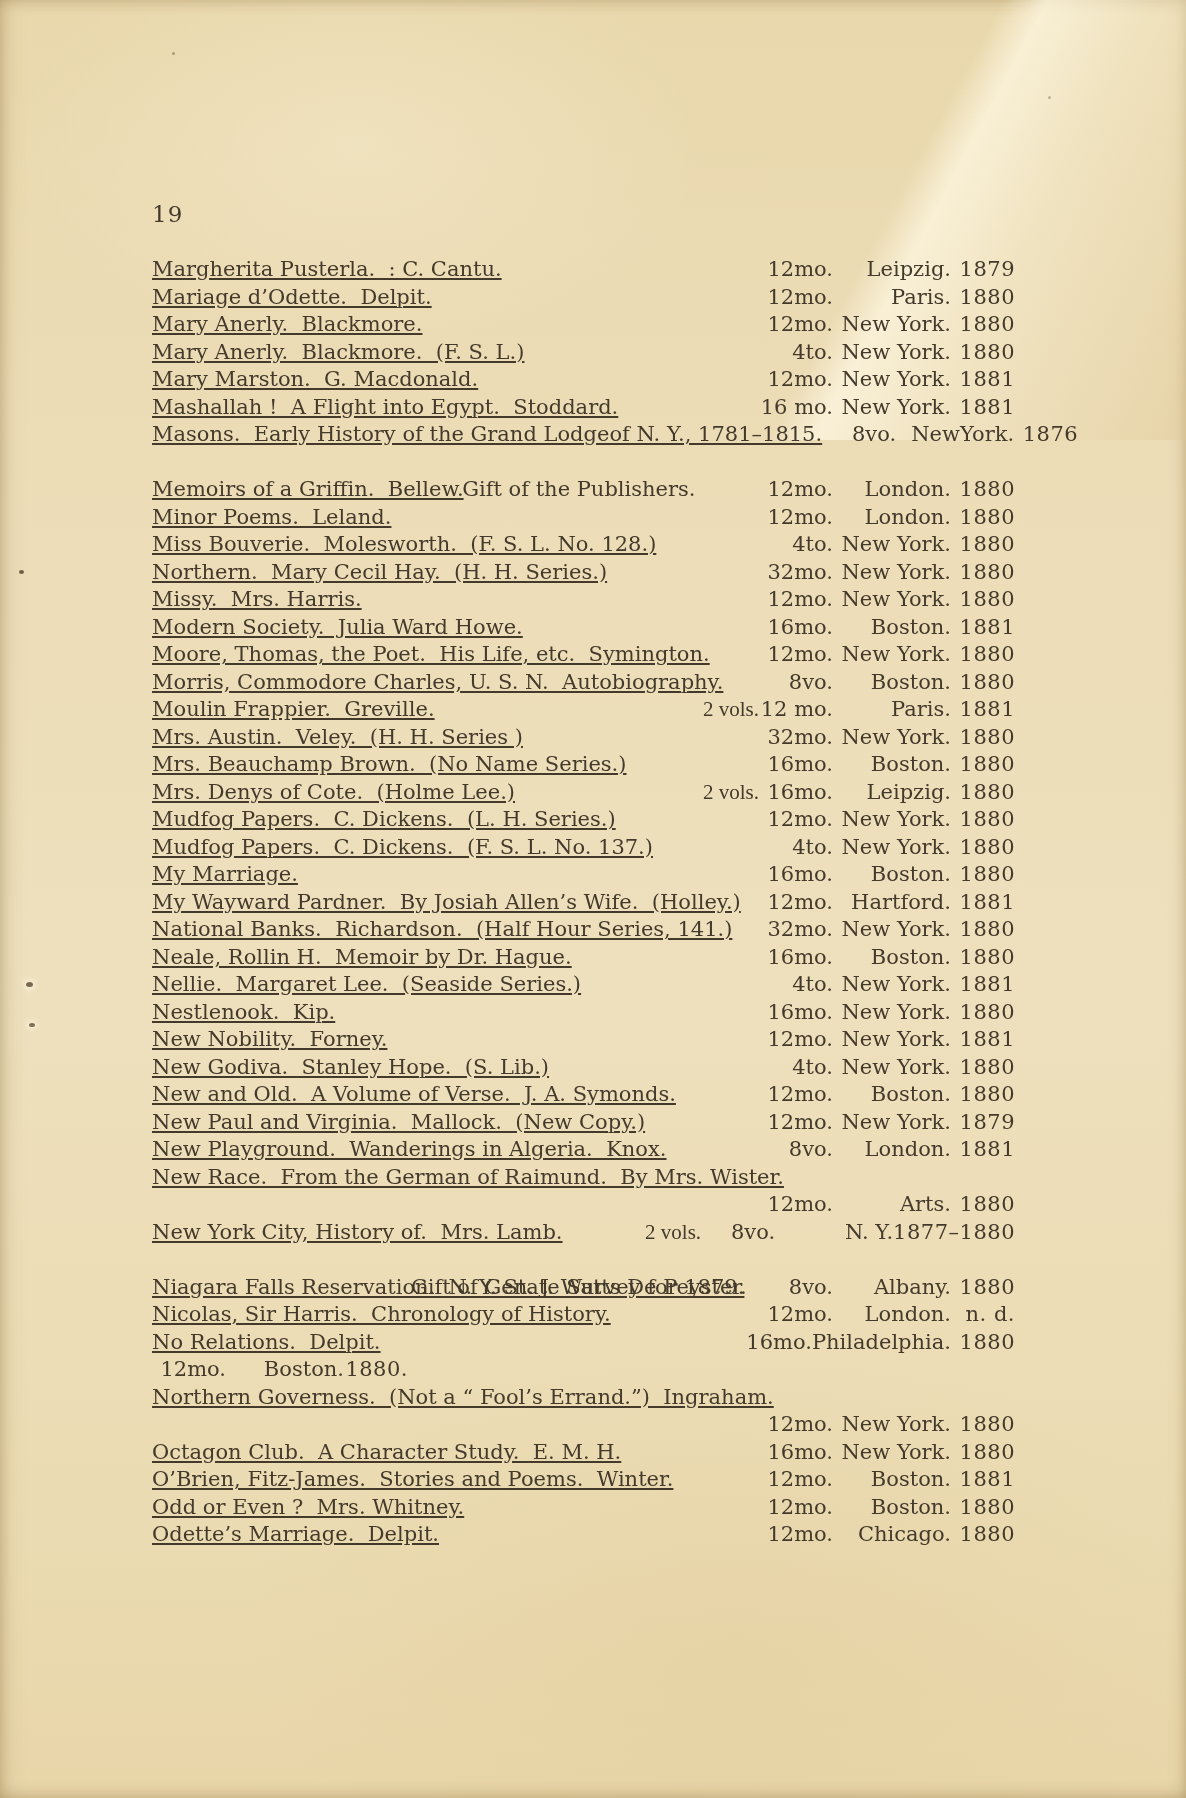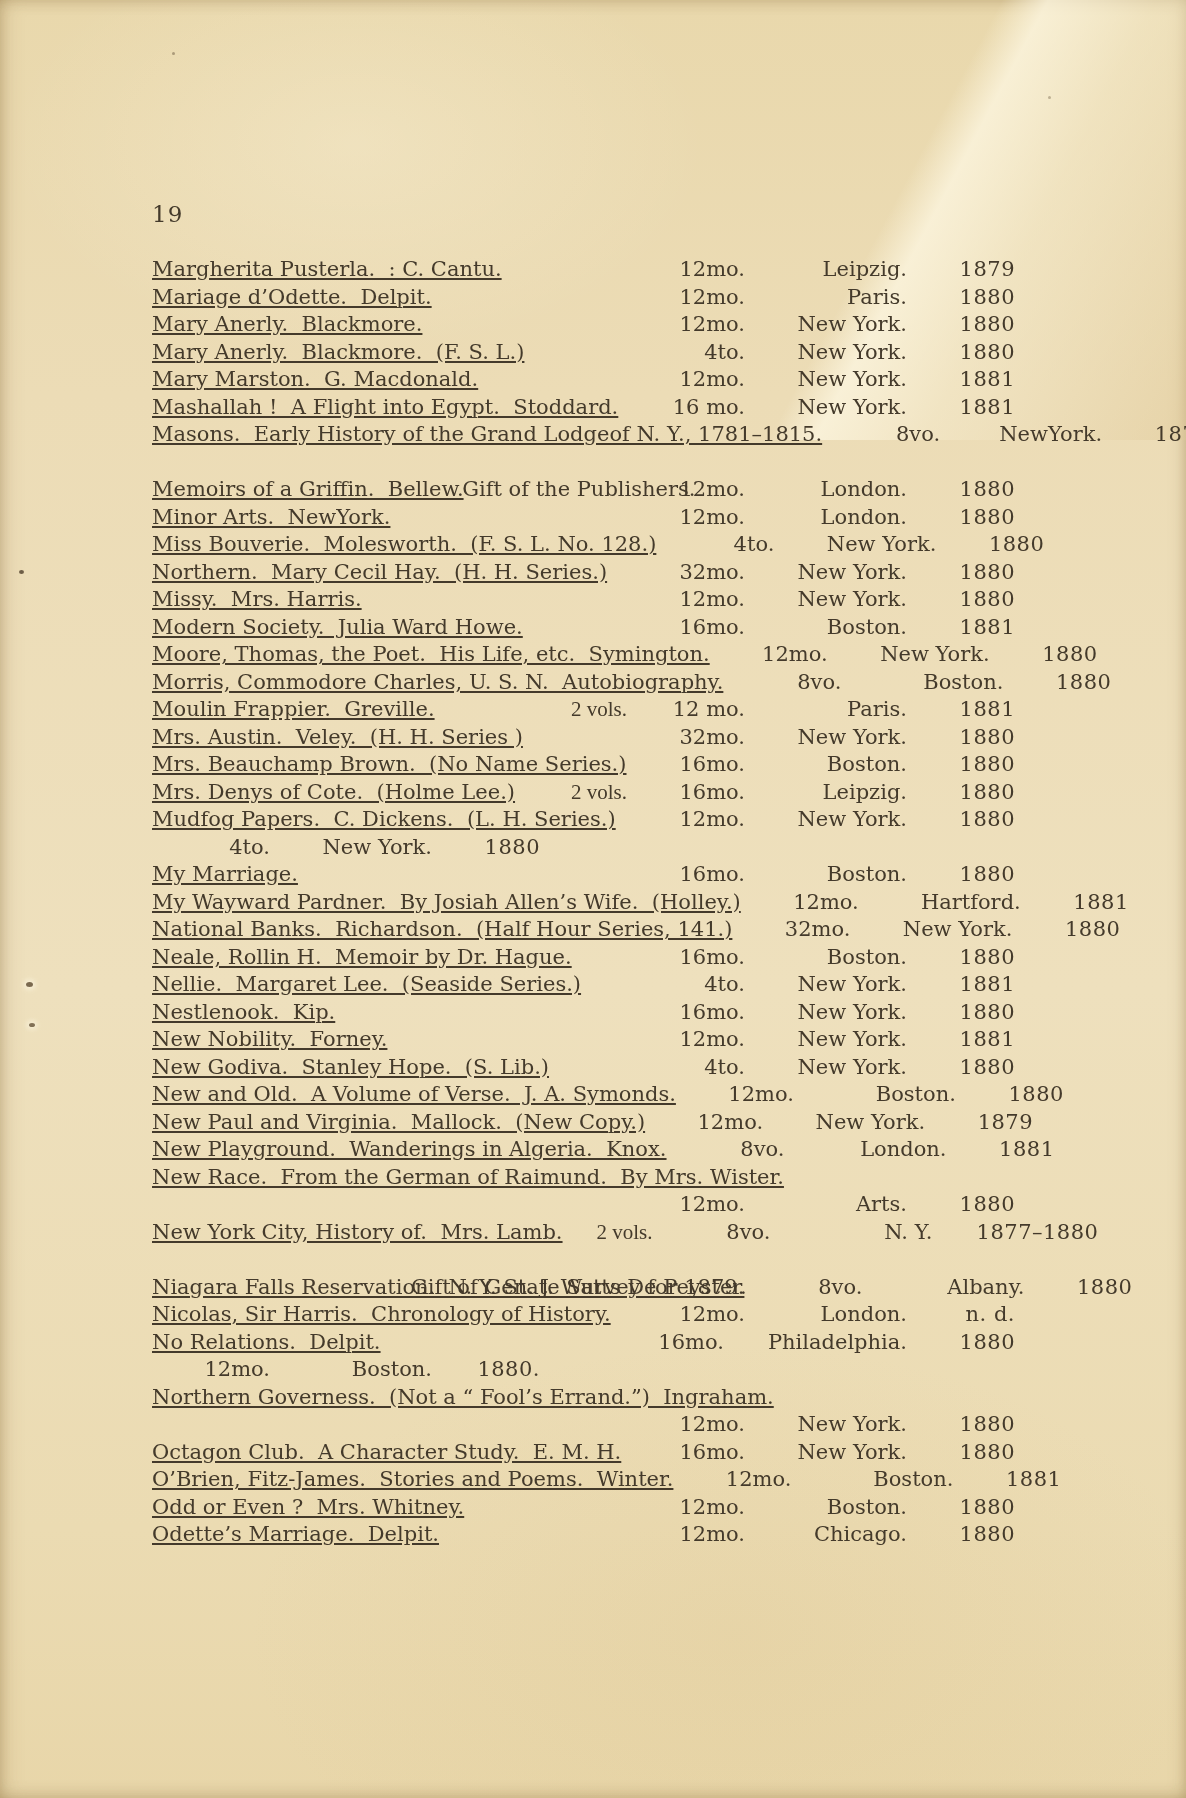--- a/index.html
+++ b/index.html
@@ -24,21 +24,21 @@
   }
   .page-number{
     position:absolute;top:201px;left:152px;width:863px;
     text-align:left;font-size:23px;letter-spacing:1px;
   }
   .entries{
     position:absolute;top:256px;left:152px;width:863px;
   }
   .row{display:flex;height:27.5px;line-height:27.5px;white-space:pre;font-size:21px;}
   .title{flex:1 1 auto;text-align:left;text-decoration:underline;}
-  .cluster{flex:0 0 auto;display:flex;gap:44px;}
+  .cluster{flex:0 0 auto;display:flex;}
   .cluster span{display:block;text-align:right;}
   .extra{min-width:90px;font-family:Liberation Serif, serif;}
   .format{min-width:74px;}
   .place{min-width:118px;}
   .year{min-width:64px;letter-spacing:0.5px;}
   .empty{min-width:0 !important;}
   .note-row{display:block;text-align:center;padding-right:36px;}
   .speck{position:absolute;border-radius:50%;pointer-events:none;}
   .s1{left:19px;top:570px;width:5px;height:4px;background:#574732;opacity:.85;}
   .s2{left:26px;top:982px;width:7px;height:5px;background:#5e4c34;opacity:.8;box-shadow:0 0 4px 3px rgba(250,244,222,.8);}
@@ -128,21 +128,21 @@
     <div class="row">
     <span class="title">Memoirs of a Griffin.  Bellew.</span>
     <span class="cluster">
       <span class="extra empty"></span>
       <span class="format">12mo.</span>
       <span class="place">London.</span>
       <span class="year">1880</span>
     </span>
   </div>
     <div class="row">
-    <span class="title">Minor Arts.  NewYork.</span>
+    <span class="title">Minor Poems.  Leland.</span>
     <span class="cluster">
       <span class="extra empty"></span>
       <span class="format">12mo.</span>
       <span class="place">London.</span>
       <span class="year">1880</span>
     </span>
   </div>
     <div class="row">
     <span class="title">Miss Bouverie.  Molesworth.  (F. S. L. No. 128.)</span>
     <span class="cluster">
@@ -236,20 +236,21 @@
     <div class="row">
     <span class="title">Mudfog Papers.  C. Dickens.  (L. H. Series.)</span>
     <span class="cluster">
       <span class="extra empty"></span>
       <span class="format">12mo.</span>
       <span class="place">New York.</span>
       <span class="year">1880</span>
     </span>
   </div>
     <div class="row">
+    <span class="title">Mudfog Papers.  C. Dickens.  (F. S. L. No. 137.)</span>
     <span class="cluster">
       <span class="extra empty"></span>
       <span class="format">4to.</span>
       <span class="place">New York.</span>
       <span class="year">1880</span>
     </span>
   </div>
     <div class="row">
     <span class="title">My Marriage.</span>
     <span class="cluster">

